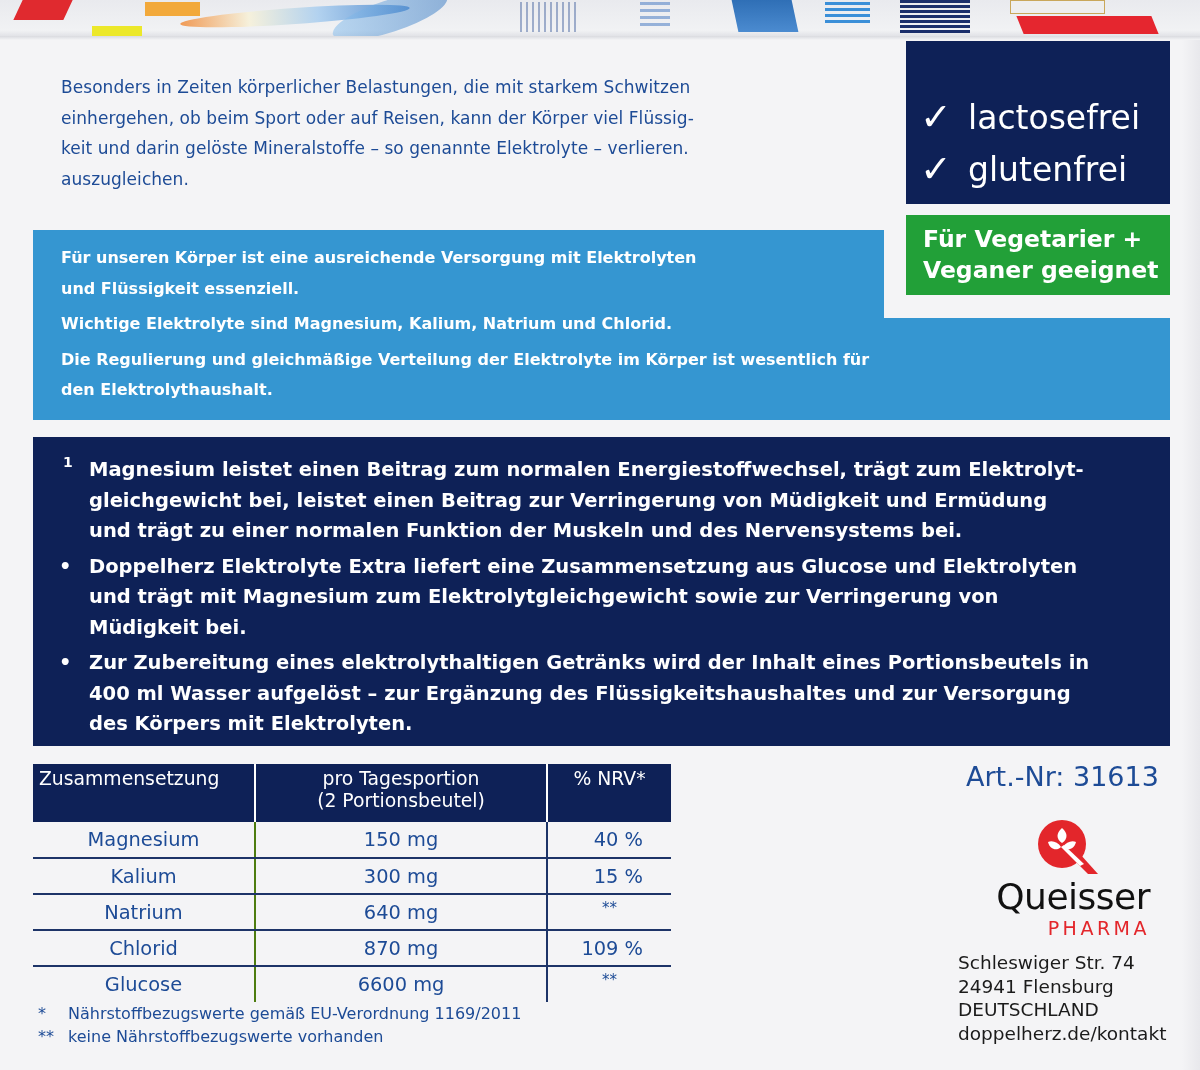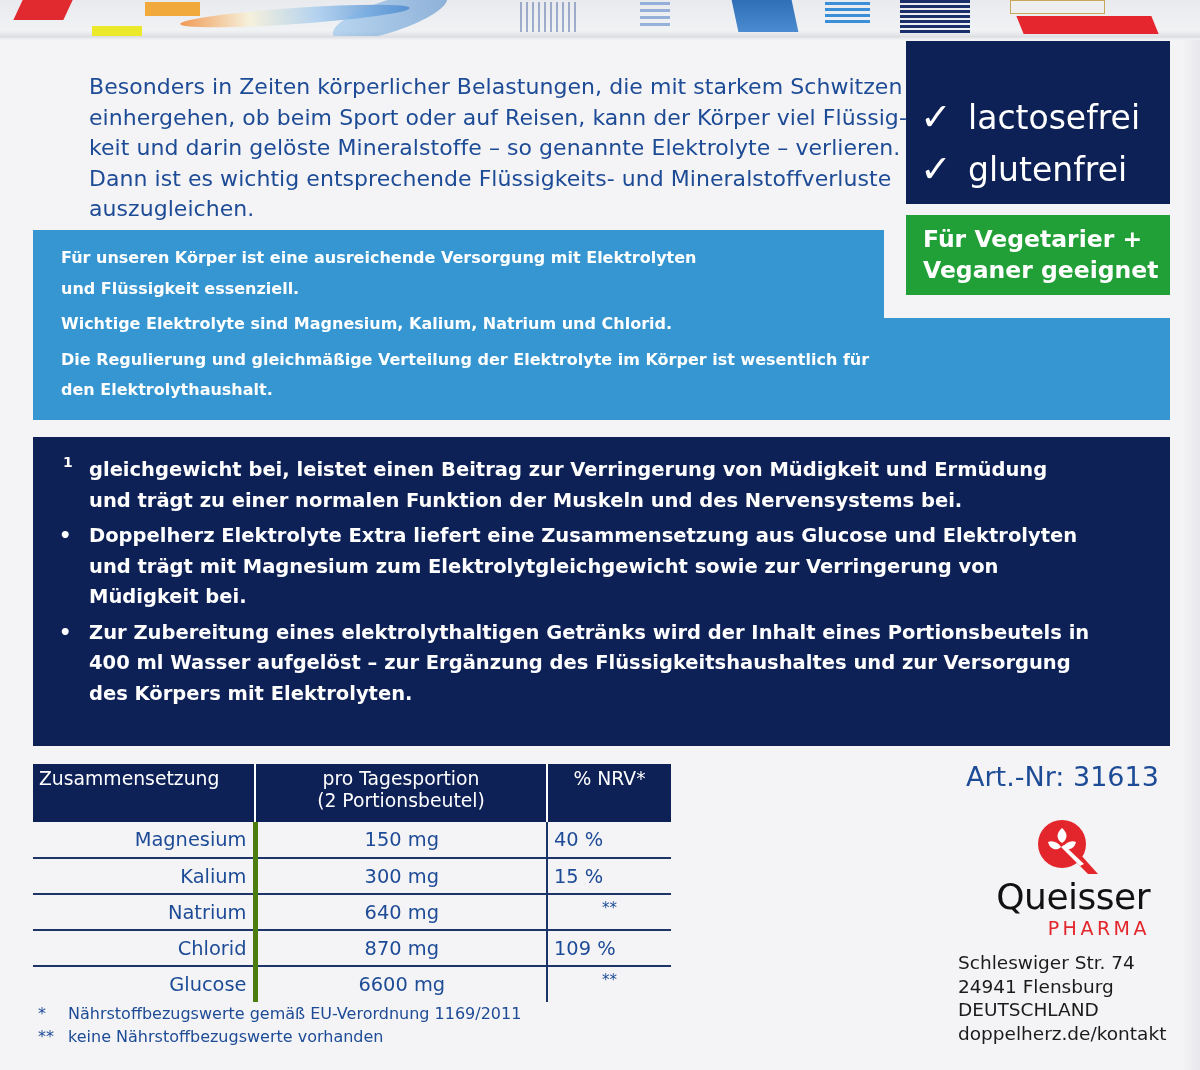--- a/index.html
+++ b/index.html
@@ -34,23 +34,22 @@
   .ts-logo { left: 900px; top: 0px; width: 70px; height: 34px;
              background: repeating-linear-gradient(180deg,#1b2f6b 0 3px, transparent 3px 5px); }
   .ts-badge { left: 1010px; top: 0; width: 95px; height: 14px; border: 1px solid #c9a75a; background: #eee; }
   .ts-red2 { left: 1020px; top: 16px; width: 135px; height: 18px; background: #e5262f; transform: skewX(22deg); }
   .box-edge { position: absolute; left: 0; top: 36px; width: 1200px; height: 4px; background: linear-gradient(180deg,#d9dadf,#f4f4f6); }
   .right-edge { position: absolute; right: 0; top: 40px; width: 18px; height: 1030px; background: linear-gradient(90deg,#f4f4f6,#e8e8ec); }
 
   
   .intro {
     position: absolute; left: 61px; top: 72px; width: 830px;
-    font-size: 22px; line-height: 30.5px; color: #1d4b96;
+    font-size: 17px; line-height: 30.5px; color: #1d4b96;
     letter-spacing: 0.05px;
-    margin-left: 28px;
   }
   .intro span { display: block; white-space: nowrap; }
 
   
   .badge-free {
     position: absolute; left: 906px; top: 41px; width: 264px; height: 163px;
     background: #0e2157;
     color: #fff; padding: 50px 0 0 14px;
   }
   .badge-free .row { display: flex; align-items: center; font-size: 33px; font-weight: normal; height: 52px; white-space: nowrap; }
@@ -98,23 +97,23 @@
     background: #0e2157; color: #fff; font-weight: normal;
     vertical-align: top; padding: 4px 6px 6px; line-height: 22px; font-size: 18.8px;
     border-right: 2px solid #fff;
   }
   .nut-table th:last-child { border-right: none; }
   .nut-table th.c1 { text-align: left; width: 222px; margin-left: 32px; }
   .nut-table th.c2 { text-align: center; width: 292px; height: 58px; }
   .nut-table th.c3 { text-align: center; }
   .nut-table td { height: 36px; padding: 0 6px; border-bottom: 2px solid #1d3468; }
   .nut-table tr:last-child td { border-bottom: none; }
-  .nut-table td.c1 { text-align: right; border-right: 5px solid #4d7c0f; }
+  .nut-table td.c1 { text-align: center; border-right: 2px solid #4d7c0f; }
   .nut-table td.c2 { text-align: center; border-right: 2px solid #1d3468; }
-  .nut-table td.c3 { padding-right: 28px; }
+  .nut-table td.c3 { text-align: right; padding-right: 28px; }
   .nut-table td.c3.stars { text-align: center; padding-right: 6px; font-size: 15px; vertical-align: top; padding-top: 4px; }
 
   .footnotes { position: absolute; left: 38px; top: 1002px; font-size: 16px; line-height: 23px; color: #1d4b96; }
   .footnotes .fn { display: flex; white-space: nowrap; }
   .footnotes .fn .m { width: 30px; }
 
   
   .artnr { position: absolute; left: 966px; top: 761px; font-size: 27px; color: #1d4b96; white-space: nowrap; }
   .q-logo { position: absolute; left: 1030px; top: 816px; width: 70px; height: 60px; }
   .brand { position: absolute; left: 975px; top: 877px; width: 175px; text-align: right; }
@@ -141,21 +140,20 @@
   <div class="ts-el ts-badge"></div>
   <div class="ts-el ts-red2"></div>
 </div>
 <div class="box-edge"></div>
 <div class="right-edge"></div>
 
 <div class="intro">
   <span>Besonders in Zeiten körperlicher Belastungen, die mit starkem Schwitzen</span>
   <span>einhergehen, ob beim Sport oder auf Reisen, kann der Körper viel Flüssig-</span>
   <span>keit und darin gelöste Mineralstoffe – so genannte Elektrolyte – verlieren.</span>
-  <span>Dann ist es wichtig entsprechende Flüssigkeits- und Mineralstoffverluste</span>
   <span>auszugleichen.</span>
 </div>
 
 <div class="badge-free">
   <div class="row">
     <span class="check">✓</span>
     <span>lactosefrei</span>
   </div>
   <div class="row">
     <span class="check">✓</span>
@@ -181,20 +179,21 @@
   <p>
     <span>Die Regulierung und gleichmäßige Verteilung der Elektrolyte im Körper ist wesentlich für</span>
     <span>den Elektrolythaushalt.</span>
   </p>
 </div>
 
 <div class="claims">
   <div class="claims-list">
     <div class="claim">
       <span class="mark sup">1</span>
+      <span>Magnesium leistet einen Beitrag zum normalen Energiestoffwechsel, trägt zum Elektrolyt-</span>
       <span>gleichgewicht bei, leistet einen Beitrag zur Verringerung von Müdigkeit und Ermüdung</span>
       <span>und trägt zu einer normalen Funktion der Muskeln und des Nervensystems bei.</span>
     </div>
     <div class="claim">
       <span class="mark">•</span>
       <span>Doppelherz Elektrolyte Extra liefert eine Zusammensetzung aus Glucose und Elektrolyten</span>
       <span>und trägt mit Magnesium zum Elektrolytgleichgewicht sowie zur Verringerung von</span>
       <span>Müdigkeit bei.</span>
     </div>
     <div class="claim">

